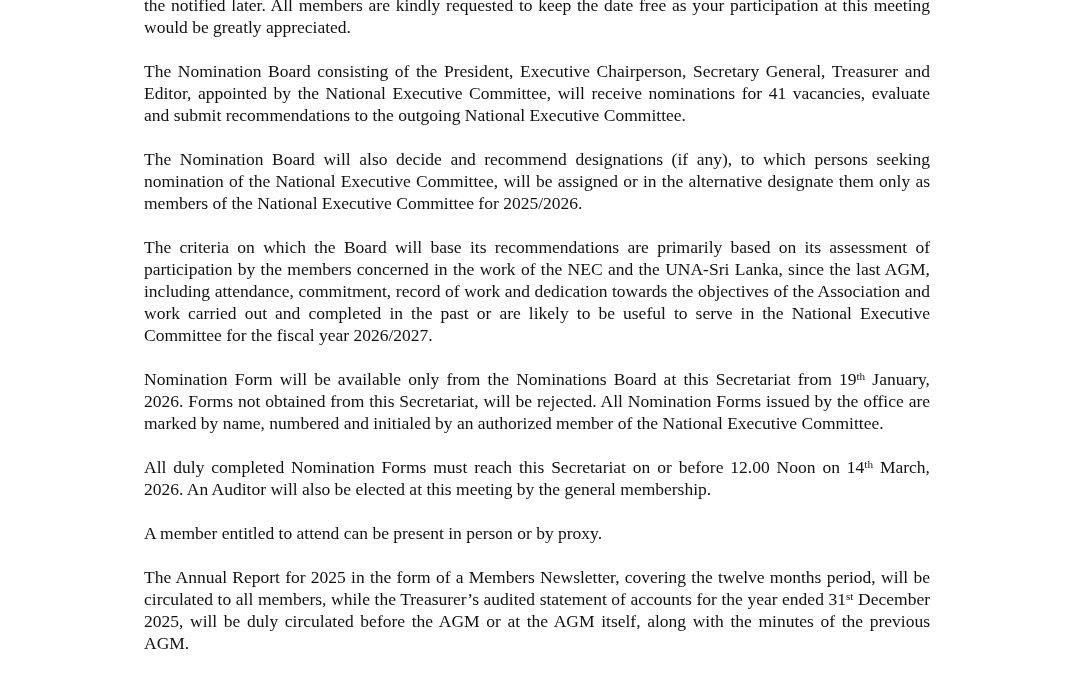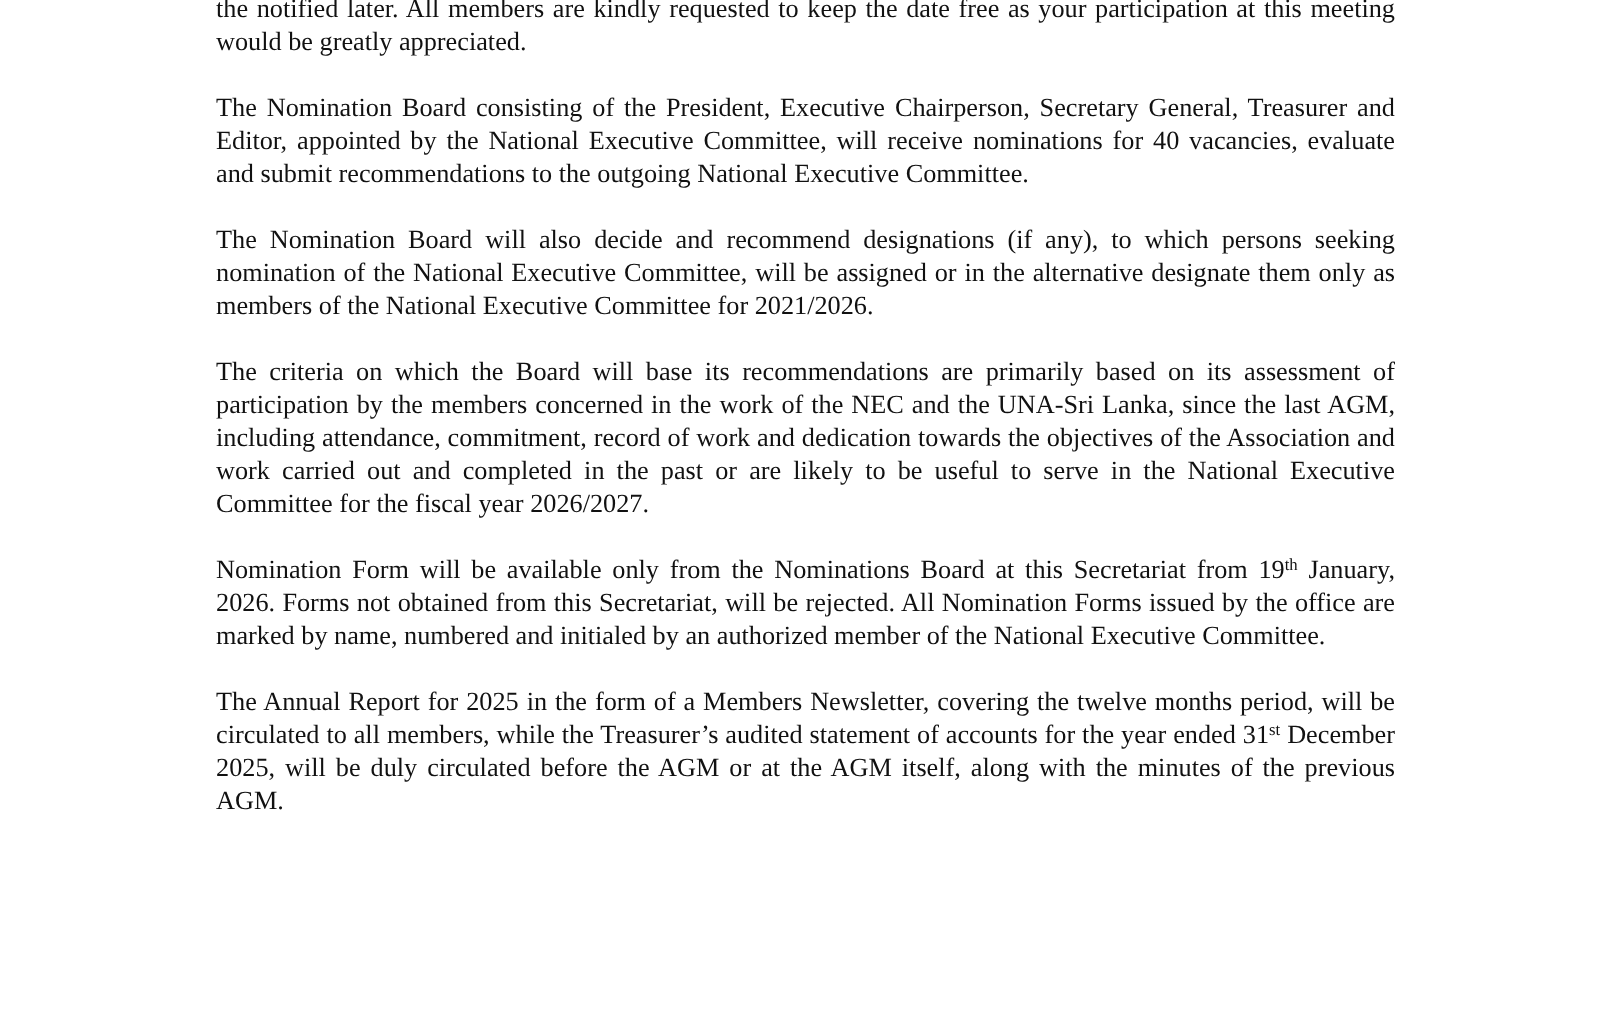--- a/index.html
+++ b/index.html
@@ -38,18 +38,20 @@
     position: relative;
     top: -0.45em;
     line-height: 0;
   }
 </style>
 </head>
 <body style="background: rgb(255, 255, 255);">
 
 <div class="doc-page" style="color: rgb(17, 17, 17);">
   <p class="doc-paragraph"><span>the notified later. All members are kindly requested to keep the date free as your participation at this meeting would be greatly appreciated.</span></p>
-  <p class="doc-paragraph"><span>The Nomination Board consisting of the President, Executive Chairperson, Secretary General, Treasurer and Editor, appointed by the National Executive Committee, will receive nominations for 40 vacancies, evaluate and submit recommendations to the outgoing National Executive Committee.</span></p>
-  <p class="doc-paragraph"><span>The Nomination Board will also decide and recommend designations (if any), to which persons seeking nomination of the National Executive Committee, will be assigned or in the alternative designate them only as members of the National Executive Committee for 2021/2026.</span></p>
+  <p class="doc-paragraph"><span>The Nomination Board consisting of the President, Executive Chairperson, Secretary General, Treasurer and Editor, appointed by the National Executive Committee, will receive nominations for 41 vacancies, evaluate and submit recommendations to the outgoing National Executive Committee.</span></p>
+  <p class="doc-paragraph"><span>The Nomination Board will also decide and recommend designations (if any), to which persons seeking nomination of the National Executive Committee, will be assigned or in the alternative designate them only as members of the National Executive Committee for 2025/2026.</span></p>
   <p class="doc-paragraph"><span>The criteria on which the Board will base its recommendations are primarily based on its assessment of participation by the members concerned in the work of the NEC and the UNA-Sri Lanka, since the last AGM, including attendance, commitment, record of work and dedication towards the objectives of the Association and work carried out and completed in the past or are likely to be useful to serve in the National Executive Committee for the fiscal year 2026/2027.</span></p>
   <p class="doc-paragraph"><span>Nomination Form will be available only from the Nominations Board at this Secretariat </span><span class="run-bold">from 19</span><span class="run-bold run-sup">th</span><span class="run-bold"> January, 2026.</span><span> Forms not obtained from this Secretariat, will be rejected. All Nomination Forms issued by the office are marked by name, numbered and initialed by an authorized member of the National Executive Committee.</span></p>
+  <p class="doc-paragraph"><span>All duly completed Nomination Forms must reach this Secretariat </span><span class="run-bold">on or before 12.00 Noon on 14</span><span class="run-bold run-sup">th</span><span class="run-bold"> March, 2026</span><span>. An Auditor will also be elected at this meeting by the general membership.</span></p>
+  <p class="doc-paragraph"><span>A member entitled to attend can be present in person or by proxy.</span></p>
   <p class="doc-paragraph"><span>The Annual Report for 2025 in the form of a Members Newsletter, covering the twelve months period, will be circulated to all members, while the Treasurer’s audited statement of accounts for the year ended 31</span><span class="run-sup">st</span><span> December 2025, will be duly circulated before the AGM or at the AGM itself, along with the minutes of the previous AGM.</span></p>
 </div>
 
 </body></html>

